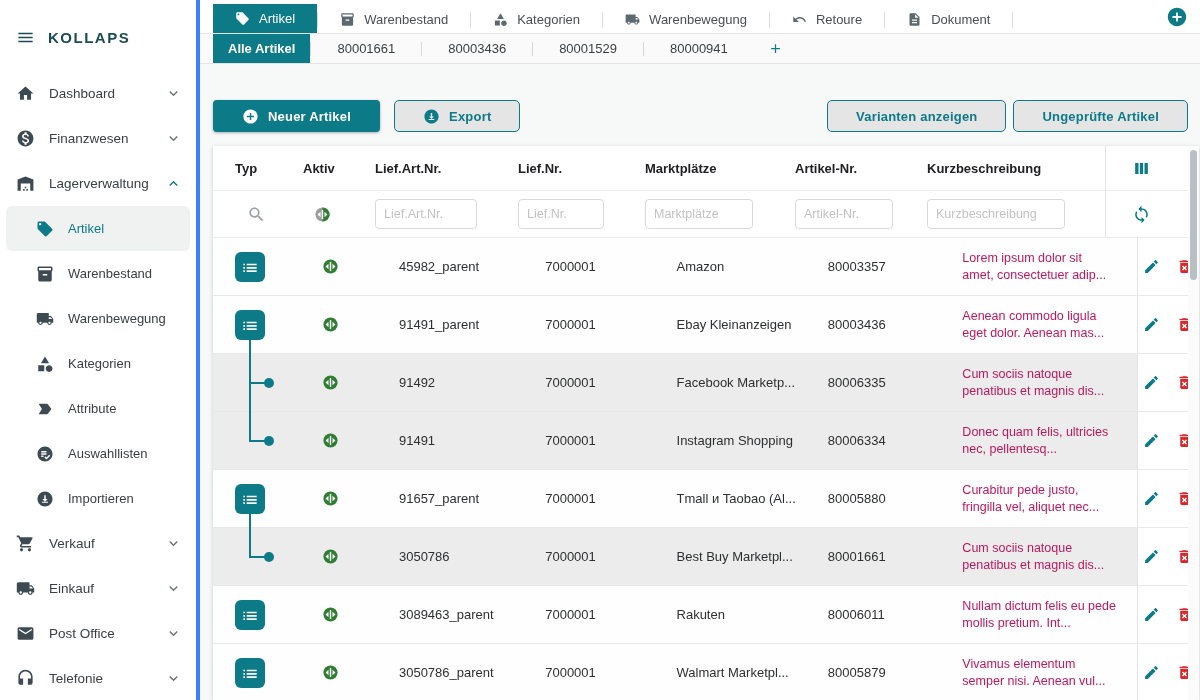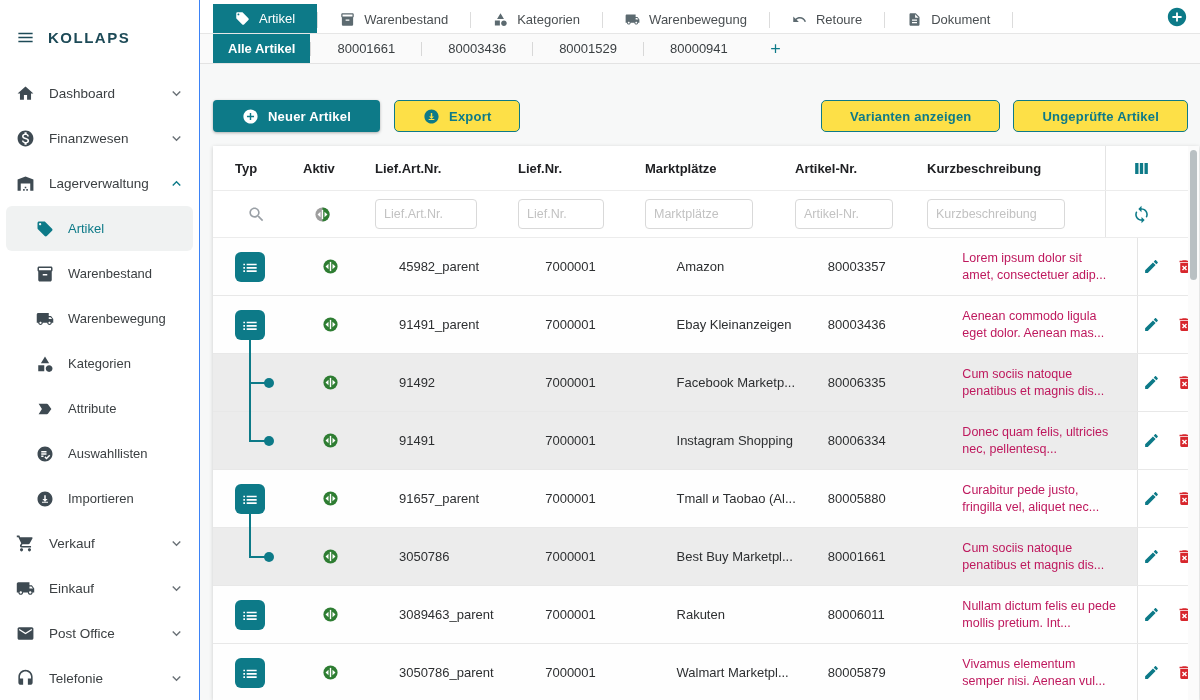--- a/index.html
+++ b/index.html
@@ -1,21 +1,21 @@
 <!DOCTYPE html>
 <html><head>
 <meta charset="utf-8">
 <style>
   * { box-sizing: border-box; margin: 0; padding: 0; }
   html,body { width:1200px; height:700px; overflow:hidden; }
   body { font-family:"Liberation Sans","DejaVu Sans",sans-serif; font-size:13px; color:#333; background:#f7f8f8; }
   .app { display:flex; width:1200px; height:700px; }
 
   
-  .sidebar { width:200px; min-width:200px; background:#fff; border-right:1px solid #3b82f6; height:700px; overflow:hidden; }
+  .sidebar { width:200px; min-width:200px; background:#fff; border-right:4px solid #3b82f6; height:700px; overflow:hidden; }
   .logo-row { display:flex; align-items:center; gap:13px; padding:28px 16px 24px 16px; color:#1d4a57; }
   .logo-row svg { width:19px; height:19px; }
   .logo-text { font-weight:bold; font-size:15px; letter-spacing:1.5px; }
   .nav-item { display:flex; align-items:center; gap:14px; height:45px; padding:0 14px 0 16px; color:#3c4043; cursor:pointer; }
   .nav-item .icn { width:19px; height:19px; color:#3e4a52; flex:none; display:flex; }
   .nav-item .lbl { flex:1; font-size:13.5px; }
   .nav-item .chev { width:17px; height:17px; color:#6b7278; display:flex; }
   .nav-item .chev.teal { color:#0d7a88; }
   .sub-item { display:flex; align-items:center; gap:14px; height:45px; margin:0 6px; padding:0 10px 0 30px; color:#3c4043; border-radius:6px; cursor:pointer; }
   .sub-item .icn { width:18px; height:18px; color:#3e4a52; flex:none; display:flex; }
@@ -42,24 +42,24 @@
   .t2div { width:1px; height:14px; background:#d8d8d8; align-self:center; }
   .tab2-add { display:flex; align-items:center; padding:0 14px; color:#0d7a88; cursor:pointer; }
   .tab2-add svg { width:15px; height:15px; }
 
   
   .content { flex:1; padding:36px 0 0 13px; position:relative; }
   .toolbar { display:flex; align-items:center; width:975px; margin-right:12px; }
   .btn { height:32px; display:inline-flex; align-items:center; gap:9px; border-radius:4px; padding:0 28px; font-size:13px; font-weight:700; cursor:pointer; border:1px solid transparent; font-family:inherit; background:none; letter-spacing:.2px; }
   .btn .icn { width:17px; height:17px; display:flex; }
   .btn-primary { background:#0d7a88; color:#fff; box-shadow:0 1px 3px rgba(0,0,0,.3); }
-  .btn-outline { border:1px solid #0d7a88; color:#0d7a88; background:#fde047; border-radius:5px; }
+  .btn-outline { border:1px solid #0d7a88; color:#0d7a88; background:#e5e5e5; border-radius:5px; }
   .btn-export { margin-left:14px; }
   .toolbar-spacer { flex:1; }
-  .btn-variants { margin-right:13px;justify-content:flex-end; }
+  .btn-variants { margin-right:7px;justify-content:flex-end; }
 
   
   .table-card { width:986px; margin-top:14px; background:#fff; box-shadow:0 1px 4px rgba(0,0,0,.18); position:relative; height:554px; overflow:hidden; }
   .thead, .tfilter, .trow { display:flex; align-items:stretch; }
   .thead { height:45px; border-bottom:1px solid #ececec; }
   .tfilter { height:47px; border-bottom:1px solid #ececec; }
   .trow { height:58px; border-bottom:1px solid #e8e8e8; background:#fefefe; position:relative;gap:20px; }
   .trow--child { background:#ececec; }
   .c { display:flex; align-items:center; overflow:hidden; }
   .c-typ { width:77px; padding-left:22px; }

